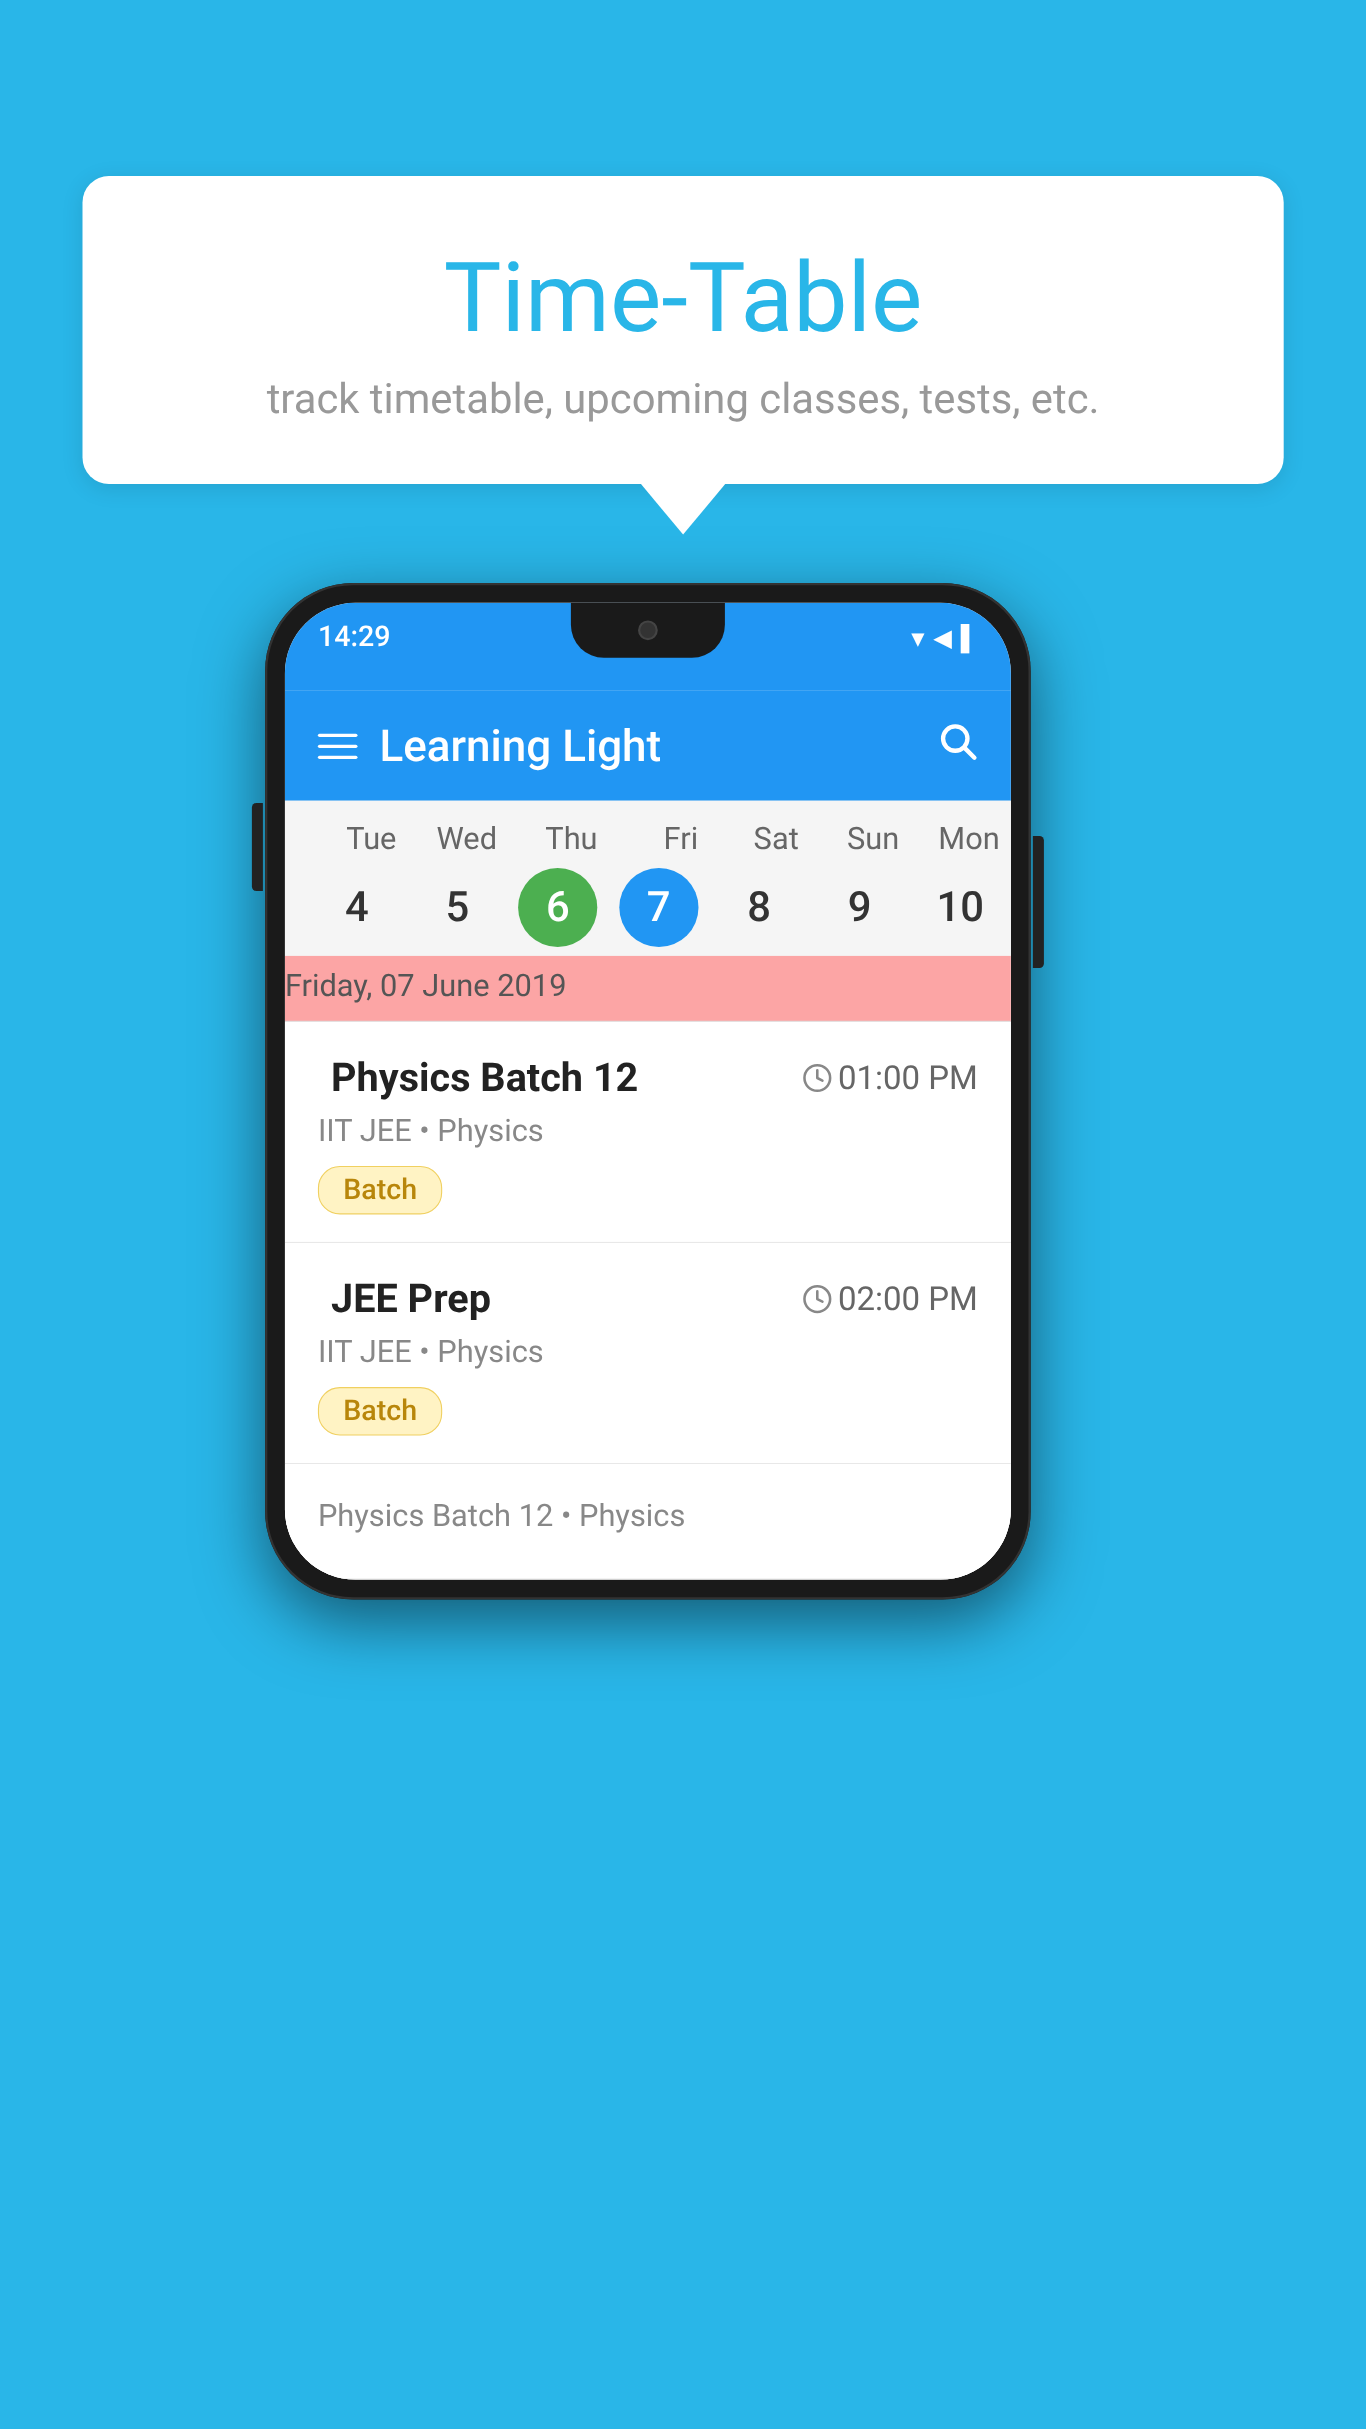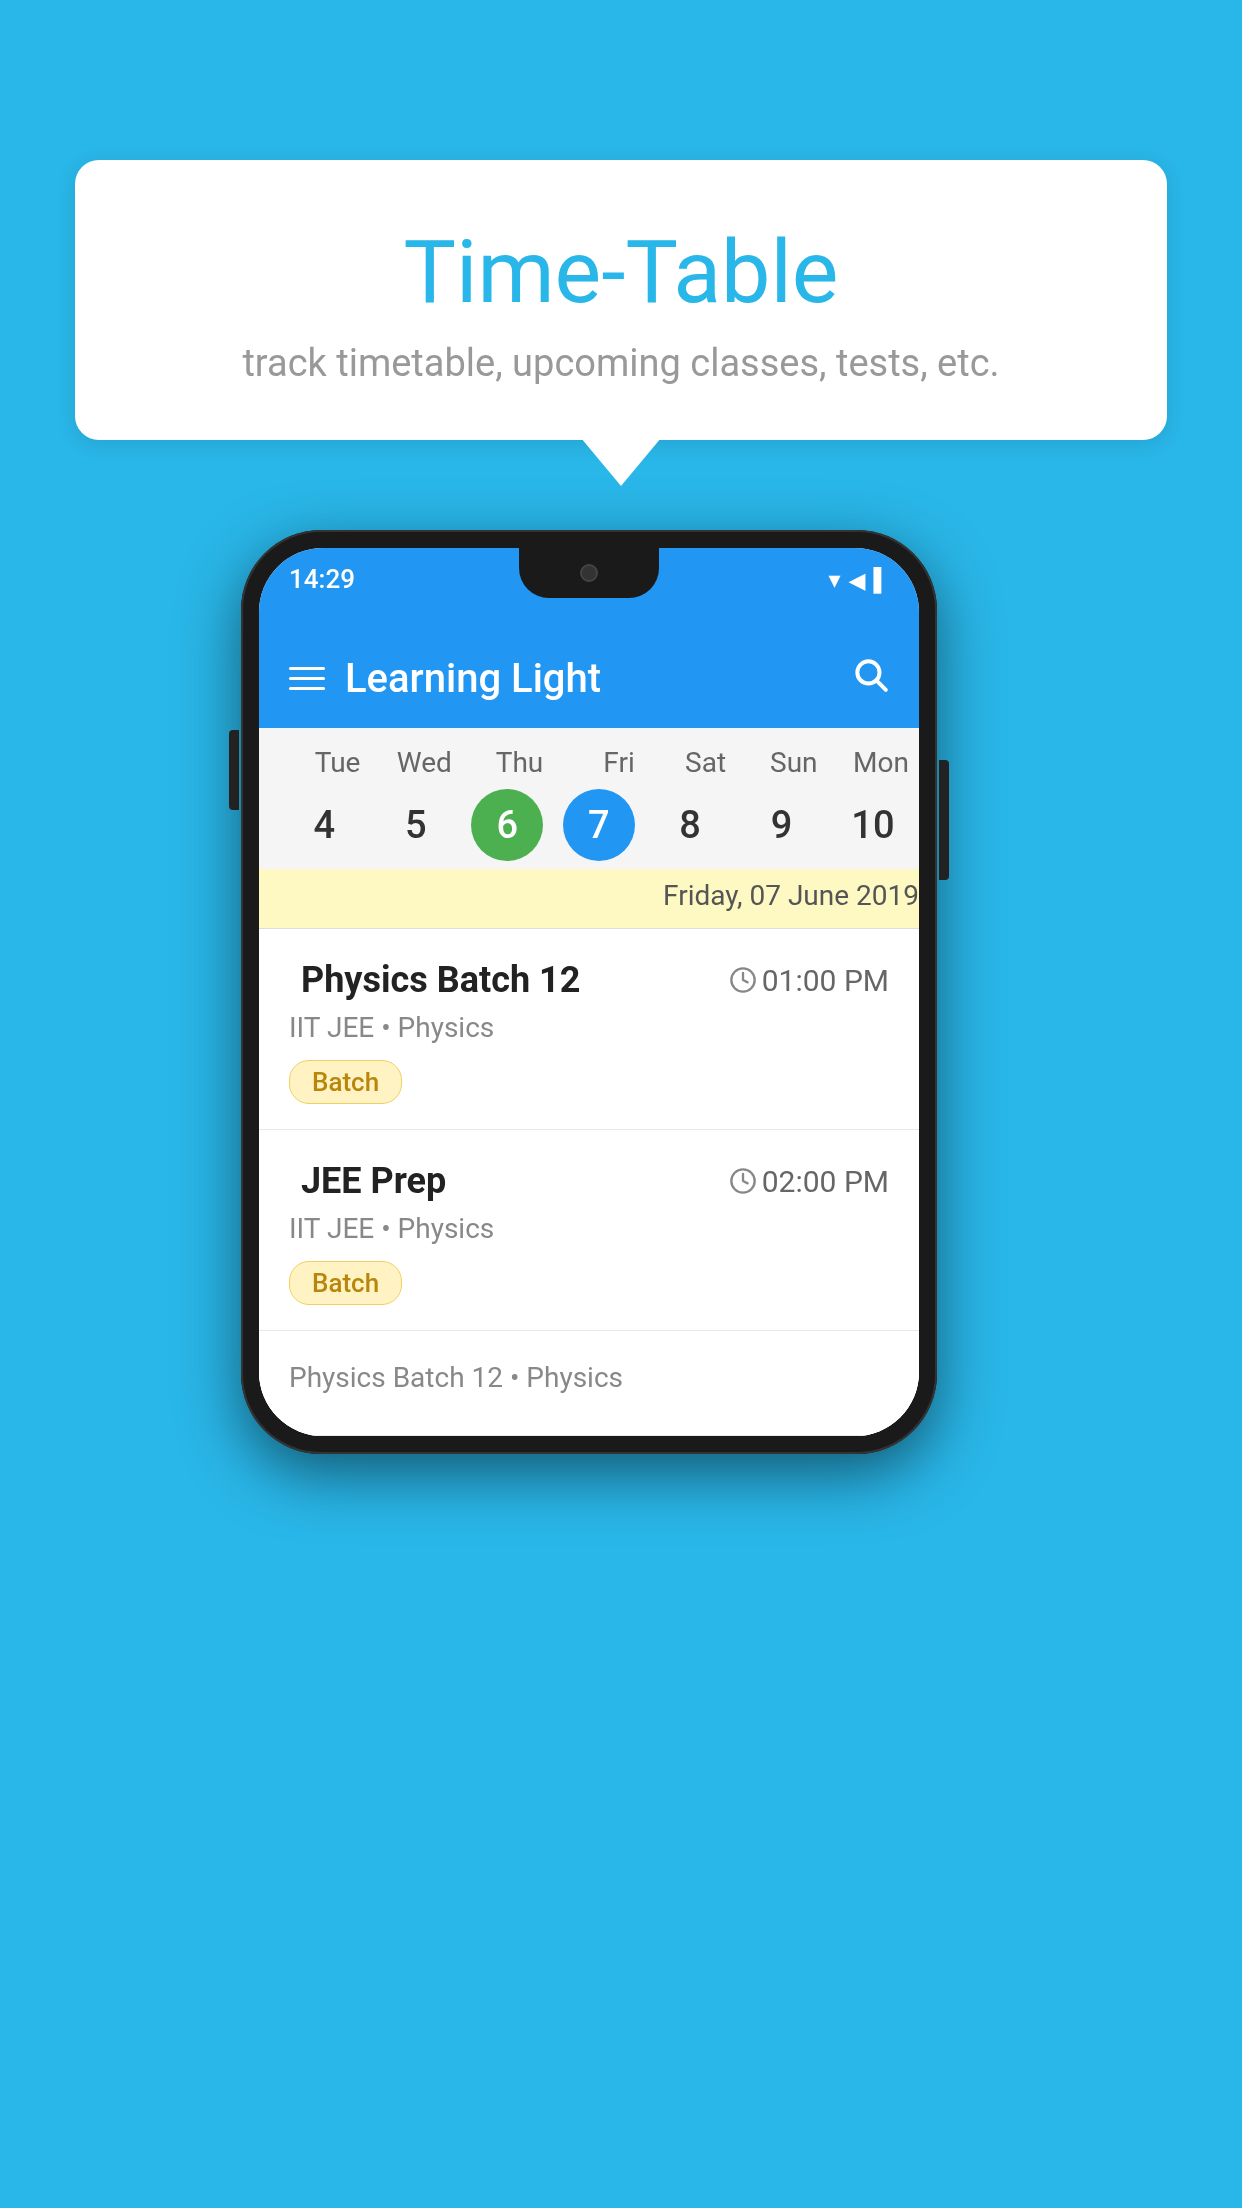--- a/index.html
+++ b/index.html
@@ -233,25 +233,25 @@
       background: #4caf50;
       color: white;
     }
 
     .day-num.selected {
       background: #2196f3;
       color: white;
     }
 
     .date-label {
-      text-align: right;
+      text-align: left;
       font-size: 28px;
       color: #555;
       padding: 10px 0 16px;
-      background: #fef9c3;
+      background: #fca5a5;
       border-bottom: 1px solid #ddd;
     }
 
     
     .schedule-list {
       background: white;
     }
 
     .schedule-item {
       background: white;

